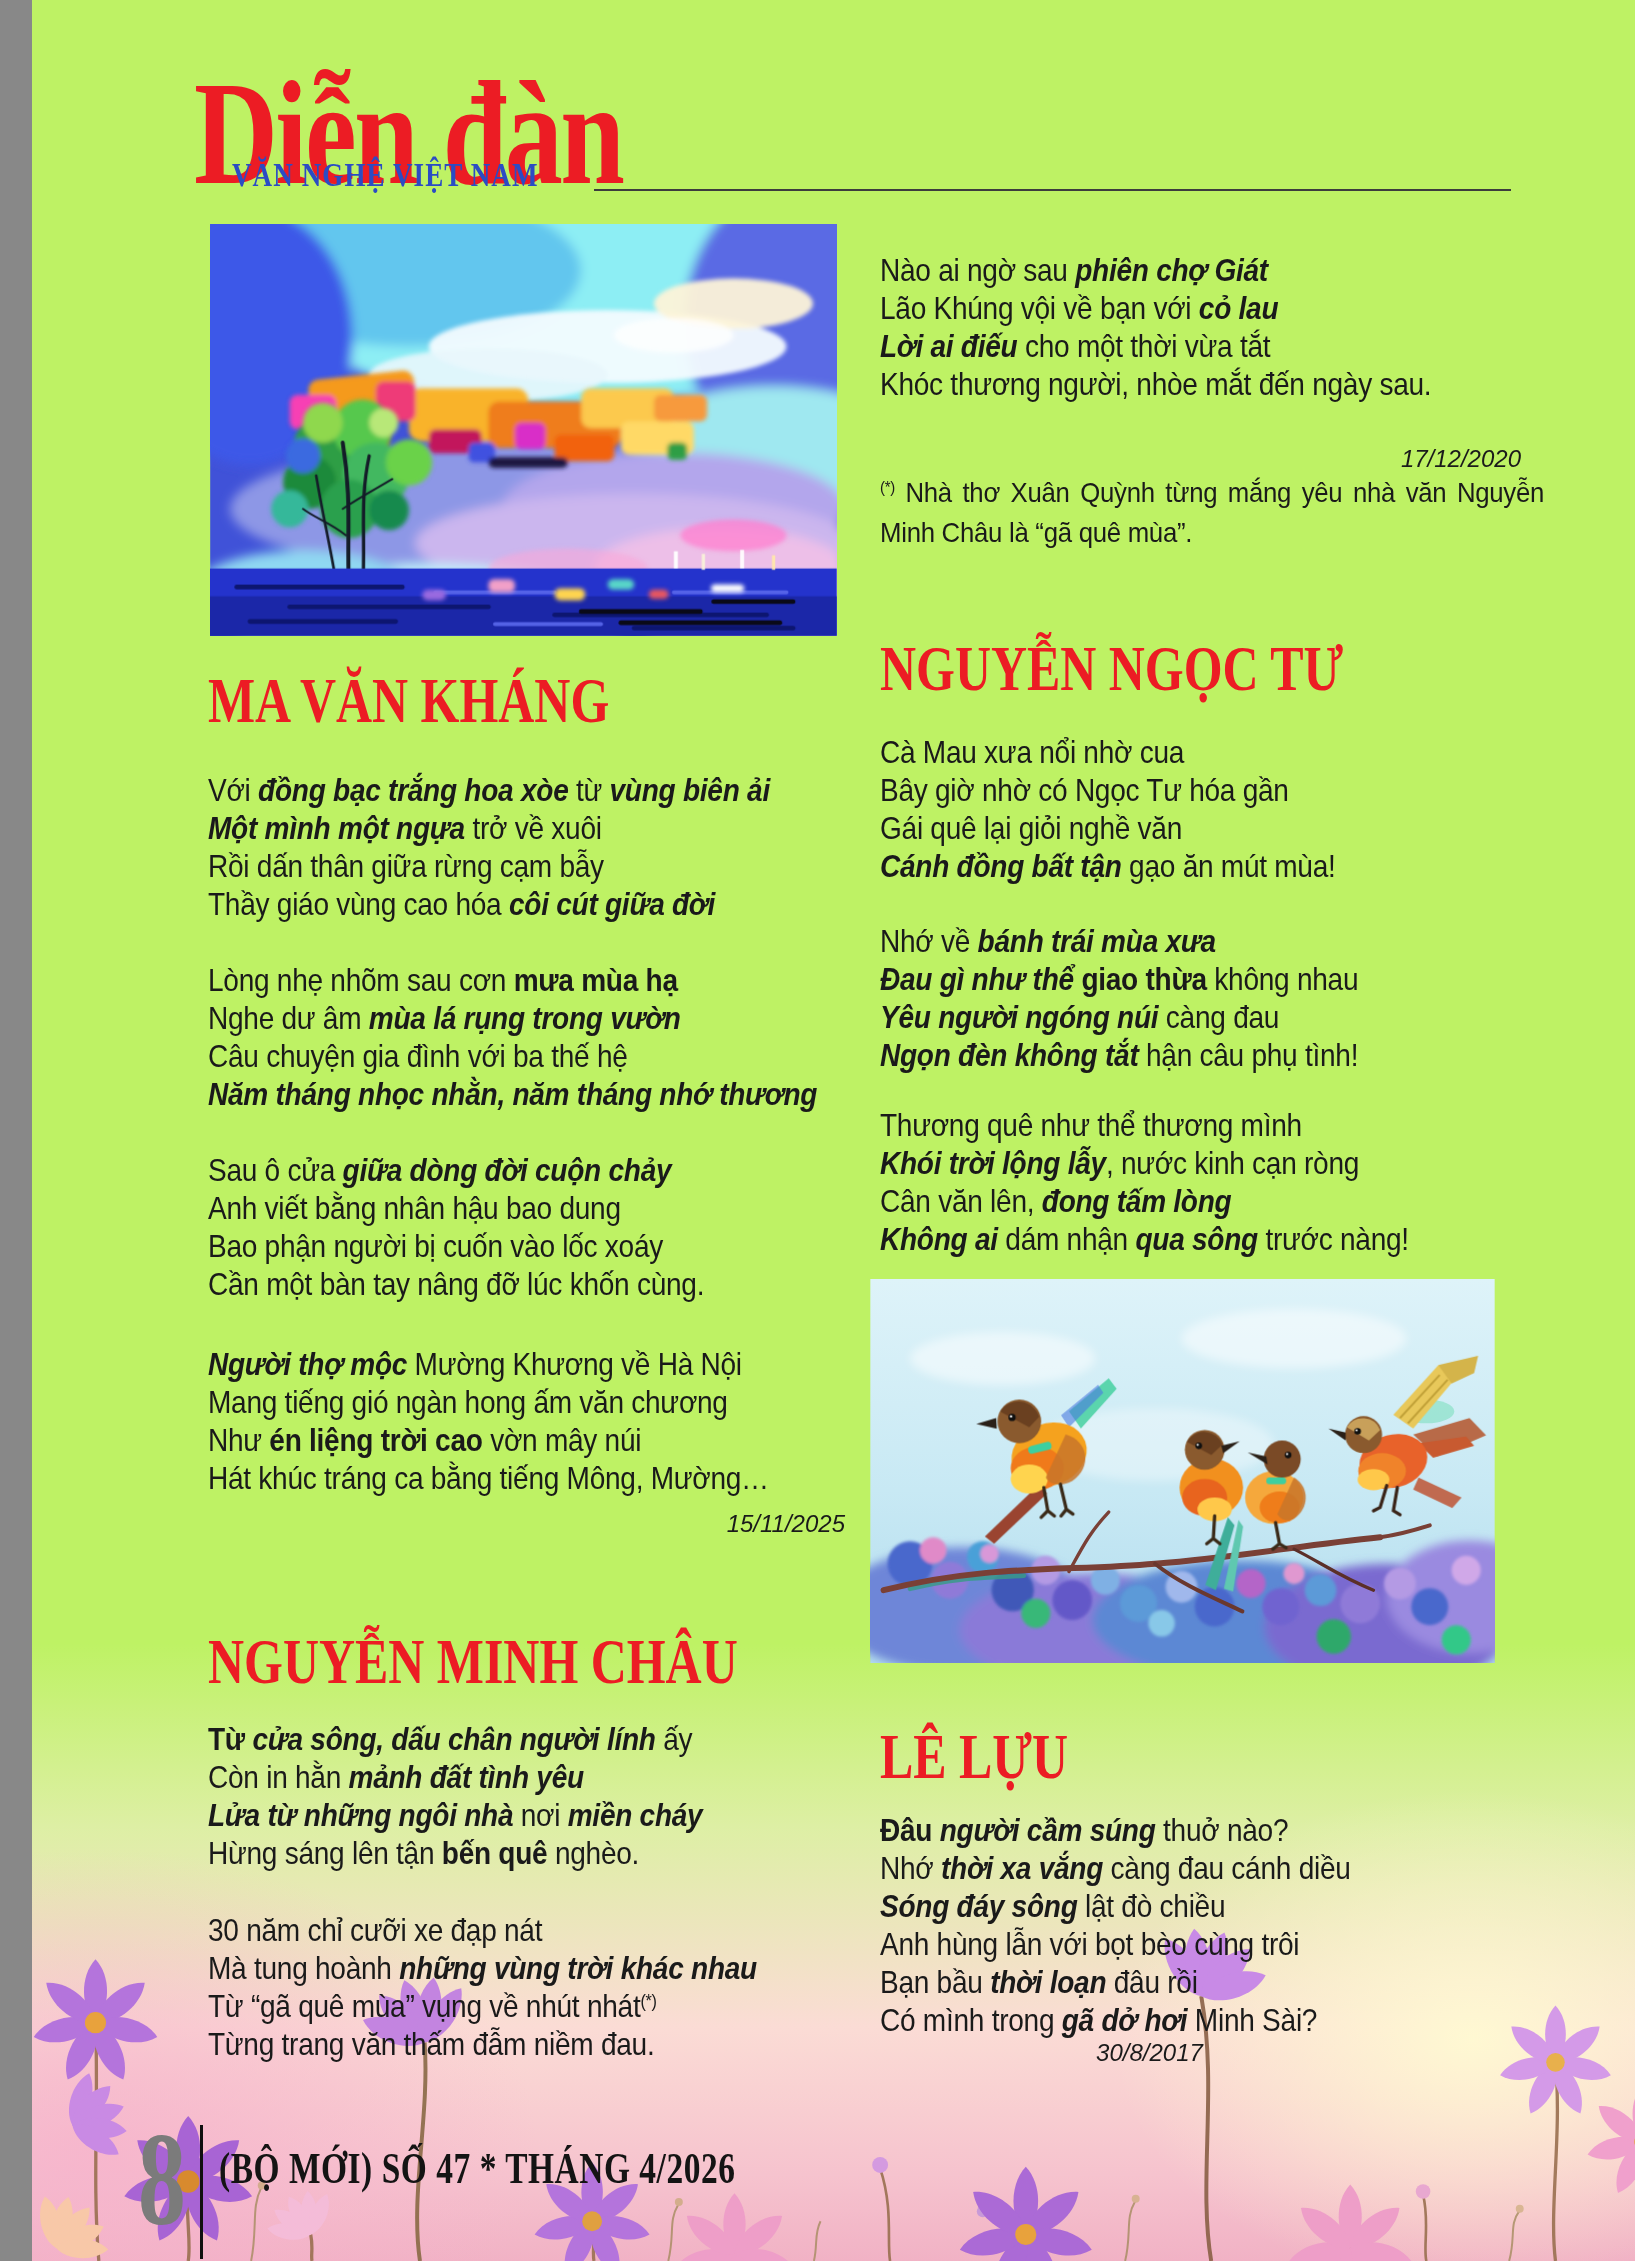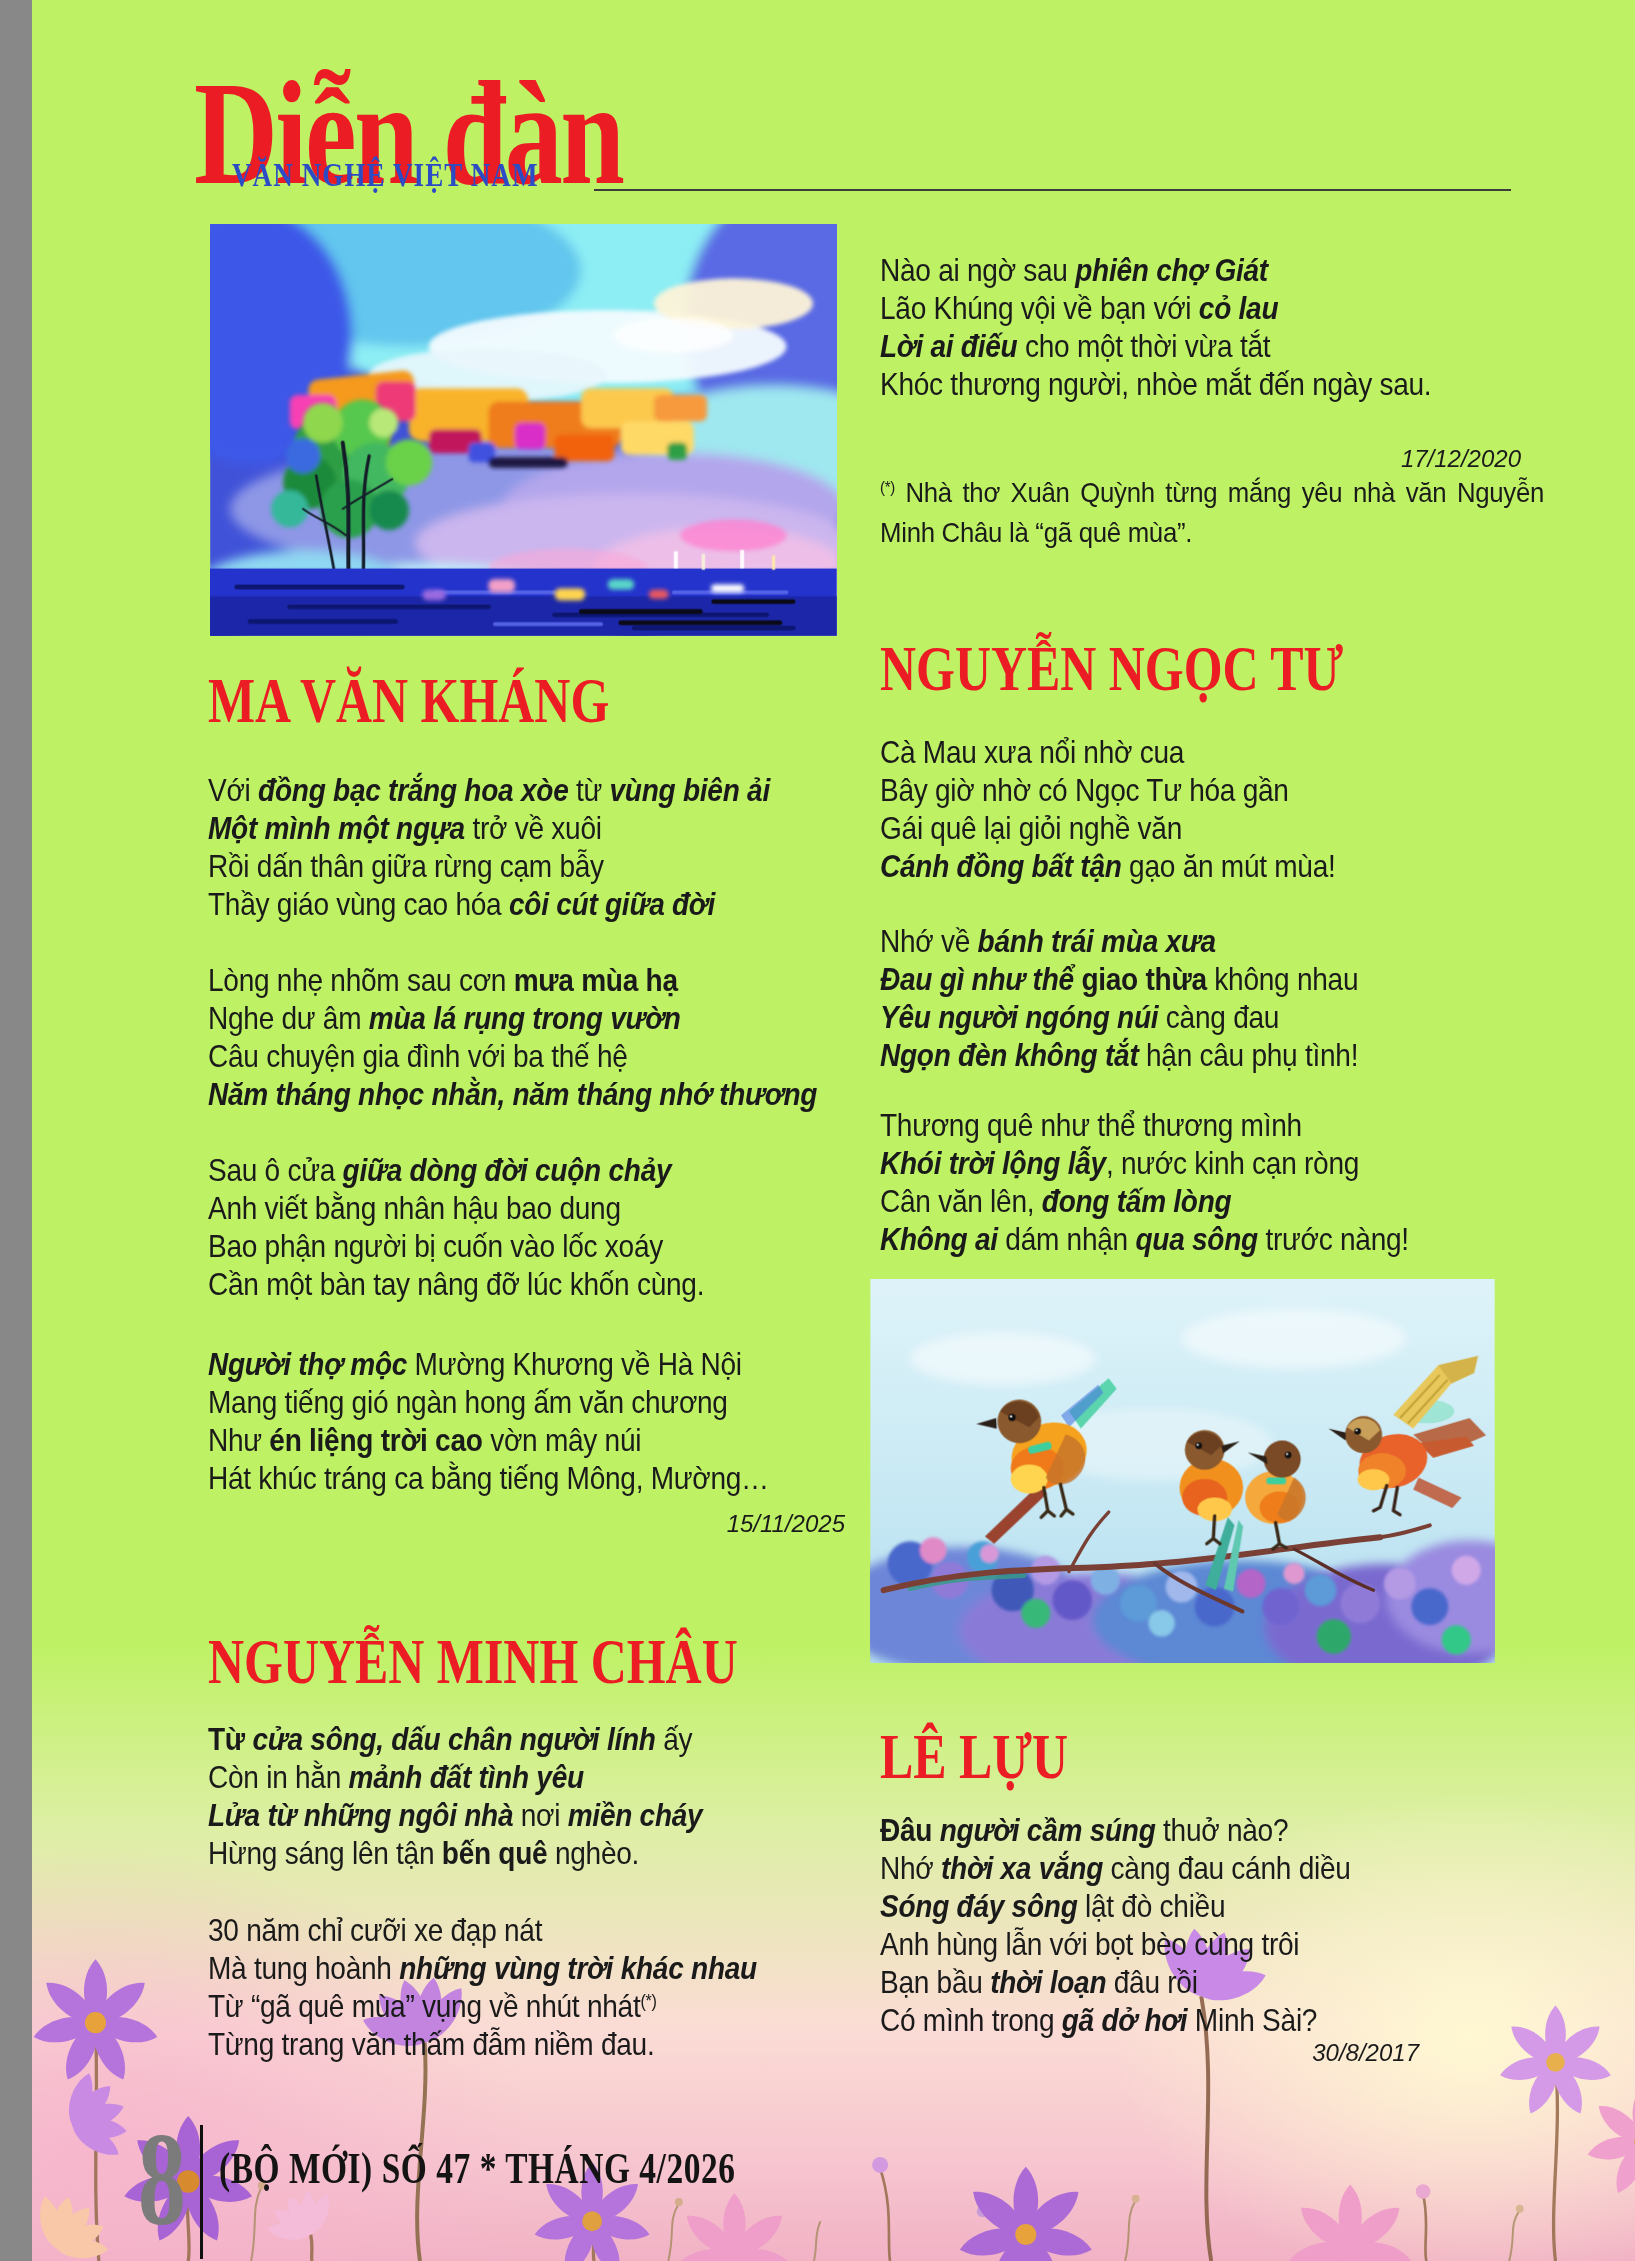--- a/index.html
+++ b/index.html
@@ -465,20 +465,20 @@
 
   <div class="sec-head" style="left:848px; top:1725px;">LÊ LỰU</div>
   <div class="poem" style="left:848px; top:1811px;">
       <div class="pline"><span class="seg-b">Đâu </span><span class="seg-bi">người cầm súng</span><span class="seg-r"> thuở nào?</span></div>
       <div class="pline"><span class="seg-r">Nhớ </span><span class="seg-bi">thời xa vắng</span><span class="seg-r"> càng đau cánh diều</span></div>
       <div class="pline"><span class="seg-bi">Sóng đáy sông</span><span class="seg-r"> lật đò chiều</span></div>
       <div class="pline"><span class="seg-r">Anh hùng lẫn với bọt bèo cùng trôi</span></div>
       <div class="pline"><span class="seg-r">Bạn bầu </span><span class="seg-bi">thời loạn</span><span class="seg-r"> đâu rồi</span></div>
       <div class="pline"><span class="seg-r">Có mình trong </span><span class="seg-bi">gã dở hơi</span><span class="seg-r"> Minh Sài?</span></div>
     </div>
-  <div class="pdate" style="left:848px; width:539px; top:2034px;">30/8/2017</div>
+  <div class="pdate" style="left:848px; width:539px; top:2034px;text-align:center;">30/8/2017</div>
 
   <div class="page-num">8</div>
   <div class="footer-vline"></div>
   <div class="footer-issue">(BỘ MỚI) SỐ 47 * THÁNG 4/2026</div>
 
 </div>
 
 
 </body></html>

